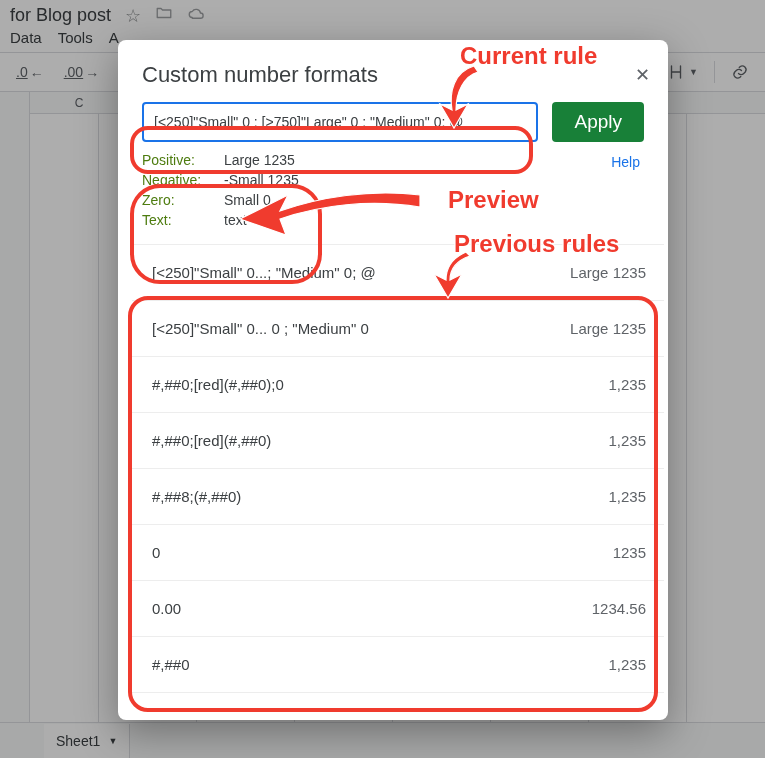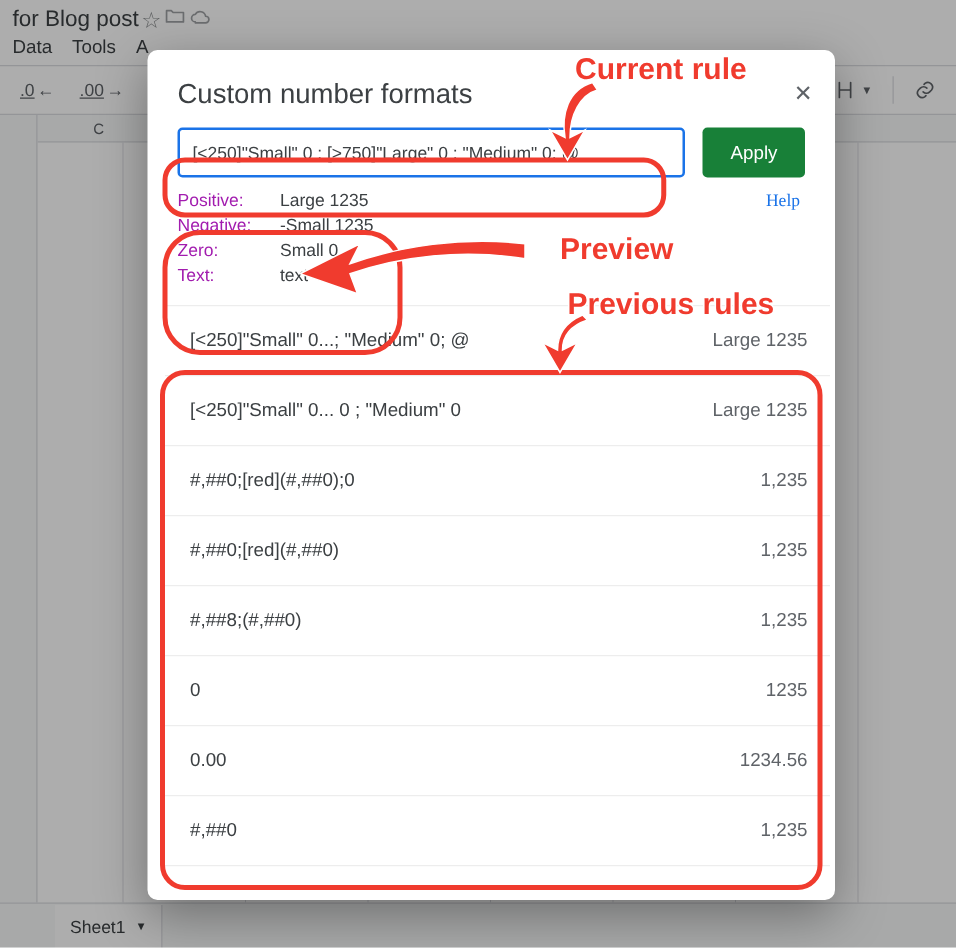--- a/index.html
+++ b/index.html
@@ -2,21 +2,21 @@
 <html><head>
 <meta charset="utf-8">
 <style>
   * { box-sizing: border-box; }
   html, body { margin:0; padding:0; width:765px; height:758px; overflow:hidden;
                font-family: Arial, "Helvetica Neue", sans-serif; background:#f8f9fa; }
   .scrim { position:absolute; inset:0; background:rgba(0,0,0,0.32); }
 
   
   .sheet-bg { position:absolute; inset:0; background:#fff; color:#5f6368; }
-  .titlebar { display:flex; align-items:center; gap:2px; padding:4px 10px 2px 10px; font-size:18px; color:#3c4043;}
+  .titlebar { display:flex; align-items:center; gap:14px; padding:4px 10px 2px 10px; font-size:18px; color:#3c4043;}
   .titlebar .star,.titlebar .folder,.titlebar .cloud{opacity:.6;}
   .menubar { display:flex; gap:16px; padding:0 10px 6px 10px; font-size:15px; color:#3c4043;}
   .toolbar { height:40px; border-top:1px solid #dadce0; border-bottom:1px solid #dadce0;
              display:flex; align-items:center; gap:10px; padding:0 10px; color:#5f6368; font-size:14px;}
   .tool-group{display:flex;align-items:center;gap:8px;}
   .tool-sep{width:1px;height:22px;background:#dadce0;}
   .tool-btn{display:flex;align-items:center;gap:2px;padding:4px 6px;border-radius:4px;}
   .grid { position:relative; height:640px; background:#fff; }
   .grid::before{content:"";position:absolute;inset:0;
     background-image:linear-gradient(90deg,#dadce0 0,#dadce0 1px,transparent 1px,transparent 98px);
@@ -30,26 +30,26 @@
   
   .dialog { position:absolute; left:118px; top:40px; width:550px; height:680px;
             background:#fff; border-radius:8px; box-shadow:0 12px 40px rgba(0,0,0,.35);
             display:flex; flex-direction:column; }
   .dlg-header{display:flex;align-items:center;justify-content:space-between;padding:18px 12px 2px 24px;}
   .dlg-title{font-size:22px;color:#3c4043;}
   .dlg-close{font-size:18px;color:#5f6368;cursor:pointer;padding:6px;border-radius:50%;}
 
   .input-row{display:flex;gap:14px;align-items:center;padding:8px 24px 0 24px;}
   .fmt-input{flex:1;height:40px;border:2px solid #1a73e8;border-radius:4px;padding:0 10px;font-size:14px;color:#3c4043;}
-  .apply-btn{background:#188038;color:#fff;border:none;border-radius:4px;height:40px;padding:0 22px;font-size:15px;font-weight:500;cursor:pointer;}
+  .apply-btn{background:#188038;color:#fff;border:none;border-radius:4px;height:40px;padding:0 22px;font-size:19px;font-weight:500;cursor:pointer;}
 
   .preview{padding:10px 24px 6px 24px;position:relative;}
-  .help-link{position:absolute;right:28px;top:12px;color:#1a73e8;font-size:14px;font-family:Liberation Serif, serif;}
+  .help-link{position:absolute;right:28px;top:12px;color:#1a73e8;font-size:14px;}
   .preview-grid{display:grid;grid-template-columns:74px auto;row-gap:4px;column-gap:8px;font-size:14px;color:#3c4043;}
-  .preview-grid .lbl{color:#a21caf;}
+  .preview-grid .lbl{color:#4d7c0f;}
 
   .rules-list{flex:1;overflow:auto;margin:10px 4px 14px 14px;border-top:1px solid #ededed;}
   .rules-list::-webkit-scrollbar{width:10px;}
   .rules-list::-webkit-scrollbar-thumb{background:#c7c7c7;border-radius:5px;}
   .rule-row{display:flex;align-items:center;justify-content:space-between;height:56px;
             padding:0 18px 0 20px;border-bottom:1px solid #ededed;font-size:15px;color:#3c4043;cursor:pointer;}
   .rule-sample{color:#5f6368;}
 
   
   .anno{position:absolute;pointer-events:none;text-align:center;}

